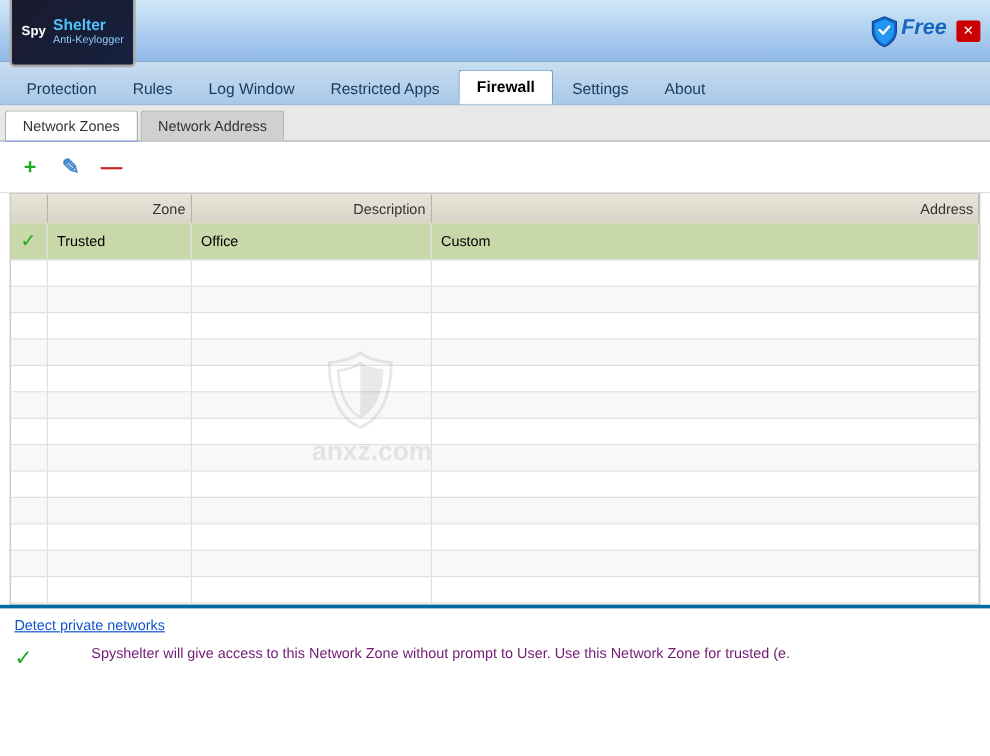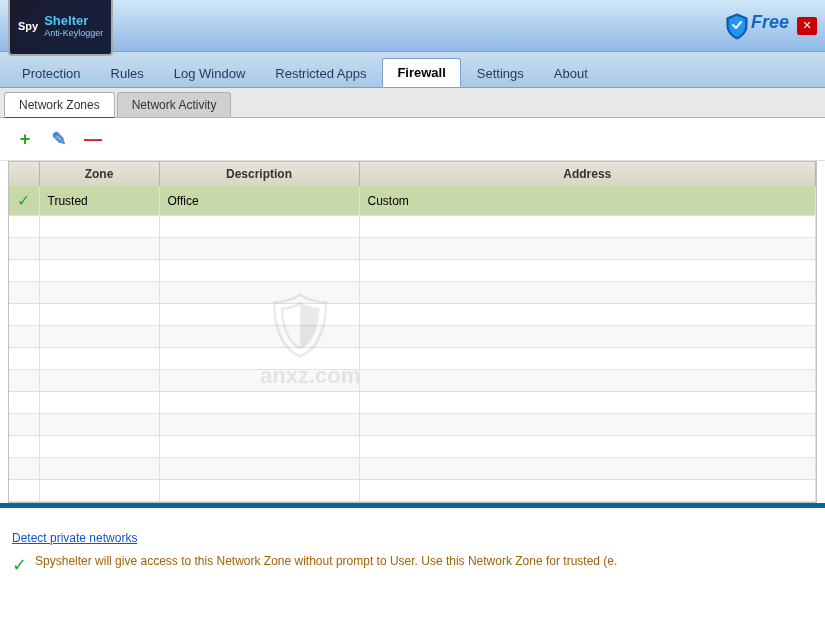--- a/index.html
+++ b/index.html
@@ -181,23 +181,23 @@
       margin: 0 8px 0 8px;
     }
     table {
       width: 100%;
       border-collapse: collapse;
     }
     thead tr {
       background: linear-gradient(to bottom, #e8e4d8 0%, #d8d4c8 100%);
     }
     thead th {
-      text-align: center;
+      text-align: right;
       padding: 5px 4px;
-      font-weight: bold;
+      font-weight: normal;
       font-size: 12px;
       border-right: 1px solid #b8b4a8;
       color: #333;
     }
     thead th:first-child {
       width: 30px;
     }
     tbody tr {
       border-bottom: 1px solid #e0e0e0;
     }
@@ -223,22 +223,22 @@
     .green-check {
       color: #22aa22;
       font-size: 16px;
     }
     .col-zone { width: 120px; }
     .col-desc { width: 200px; }
     .col-addr { }
 
     
     .bottom-section {
-      border-top: 5px solid #0369a1;
-      padding: 22px 12px;
+      border-top: 3px solid #0369a1;
+      padding: 6px 12px;
       background: white;
     }
     .detect-link {
       color: #1155cc;
       text-decoration: underline;
       cursor: pointer;
       font-size: 12px;
     }
     .status-row {
       display: flex;
@@ -248,22 +248,23 @@
       padding-bottom: 4px;
     }
     .status-check {
       color: #22aa22;
       font-size: 18px;
       flex-shrink: 0;
       margin-top: 1px;
     }
     .status-text {
       font-size: 12px;
-      color: #a16207;
+      color: #701a75;
       line-height: 1.4;
+      margin-left: 41px;
     }
 
     
     .watermark {
       position: absolute;
       top: 200px;
       left: 240px;
       opacity: 0.18;
       text-align: center;
       pointer-events: none;
@@ -317,21 +318,21 @@
   <button class="nav-item active">Firewall</button>
   <button class="nav-item">Settings</button>
   <button class="nav-item">About</button>
 </div>
 
 <div class="main-content">
   <div class="main-wrapper">
 
     <div class="tab-bar">
       <div class="tab-item active">Network Zones</div>
-      <div class="tab-item">Network Activity</div>
+      <div class="tab-item">Network Address</div>
     </div>
 
     <div class="toolbar">
       <button class="tool-btn add">+</button>
       <button class="tool-btn edit">✎</button>
       <button class="tool-btn remove">—</button>
     </div>
 
     <div class="watermark">
       <div class="watermark-shield">🛡</div>

